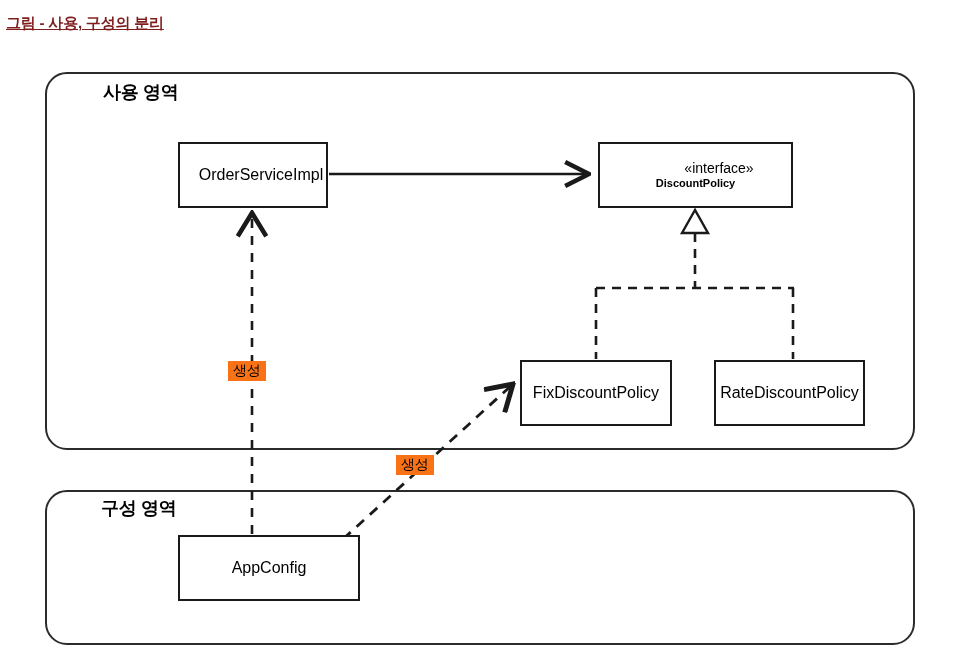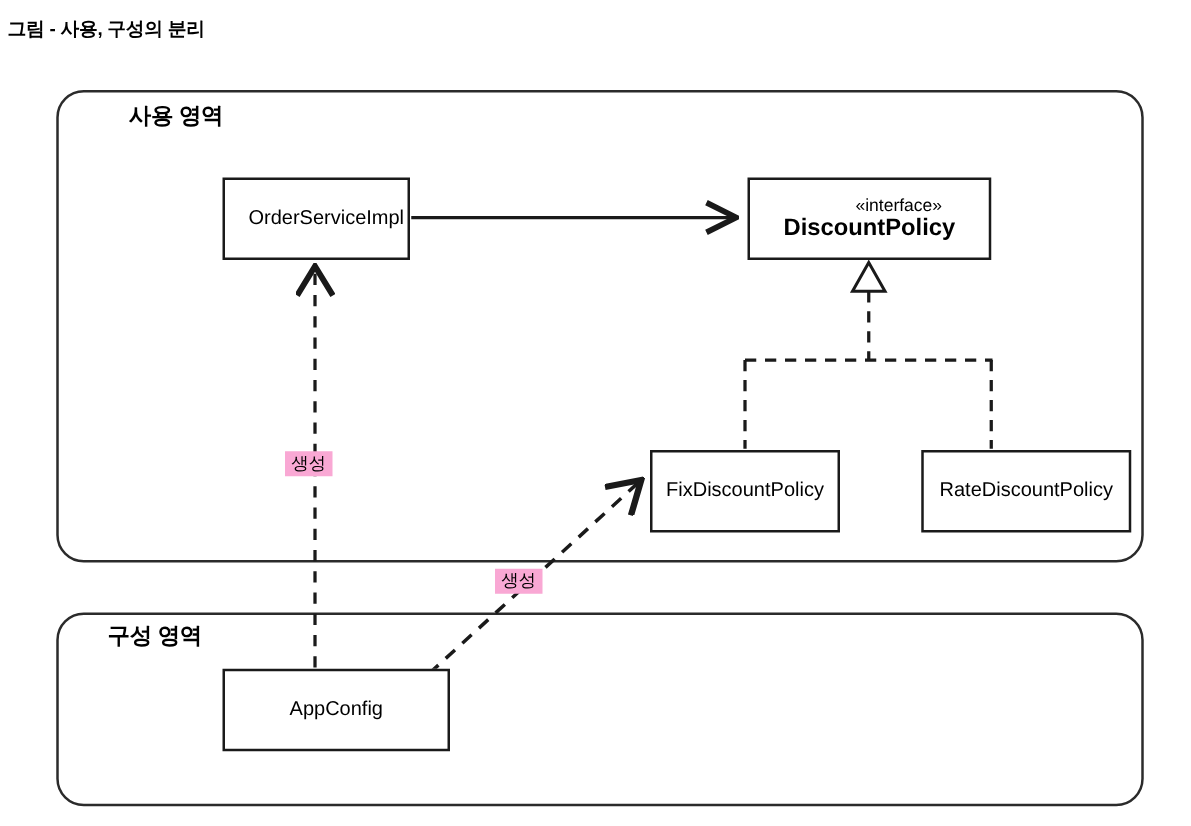--- a/index.html
+++ b/index.html
@@ -20,22 +20,23 @@
     background: #ffffff;
     overflow: hidden;
   }
   #diagram-title {
     position: absolute;
     left: 6px;
     top: 14px;
     font-size: 15px;
     font-weight: bold;
     letter-spacing: -0.2px;
-    color: #000000;
+    color: #7f1d1d;
     white-space: nowrap;
+    text-decoration: underline;
   }
   .region {
     position: absolute;
     border: 2px solid #2b2b2b;
     border-radius: 22px;
     background: transparent;
   }
   #region-usage {
     left: 45px;
     top: 72px;
@@ -50,21 +51,21 @@
   }
   .region-label {
     position: absolute;
     font-size: 18px;
     font-weight: bold;
     color: #000000;
     white-space: nowrap;
     letter-spacing: -0.3px;
   }
   #region-usage-label { left: 103px; top: 80px; }
-  #region-config-label { left: 86px; top: 496px; }
+  #region-config-label { left: 101px; top: 496px; }
 
   .uml-box {
     position: absolute;
     border: 2px solid #1a1a1a;
     background: #ffffff;
     display: flex;
     flex-direction: column;
     align-items: center;
     justify-content: center;
     text-align: center;
@@ -76,46 +77,46 @@
     color: #000000;
     white-space: nowrap;
   }
   .uml-box .stereotype {
     font-size: 14px;
     color: #000000;
     white-space: nowrap;
     margin-left: 47px;
   }
   .uml-box .iface-name {
-    font-size: 19px;
+    font-size: 11px;
     font-weight: bold;
     color: #000000;
     white-space: nowrap;
   }
 
   #box-orderserviceimpl { left: 178px; top: 142px; width: 150px; height: 66px; padding-left: 16px; }
   #box-discountpolicy   { left: 598px; top: 142px; width: 195px; height: 66px; }
   #box-fixdiscountpolicy  { left: 520px; top: 360px; width: 152px; height: 66px; }
-  #box-ratediscountpolicy { left: 737px; top: 360px; width: 168px; height: 66px; }
+  #box-ratediscountpolicy { left: 714px; top: 360px; width: 151px; height: 66px; }
   #box-appconfig { left: 178px; top: 535px; width: 182px; height: 66px; }
 
   #edge-layer {
     position: absolute;
     left: 0; top: 0;
     width: 953px;
     height: 661px;
     z-index: 4;
     pointer-events: none;
   }
 
   .edge-label {
     position: absolute;
     font-size: 14px;
     color: #000000;
-    background: #f9a8d4;
+    background: #f97316;
     padding: 1px 5px;
     white-space: nowrap;
     z-index: 8;
     letter-spacing: -0.2px;
   }
   #label-create-orderservice { left: 228px; top: 361px; }
   #label-create-fixdiscount  { left: 396px; top: 455px; }
 </style>
 </head>
 <body>

